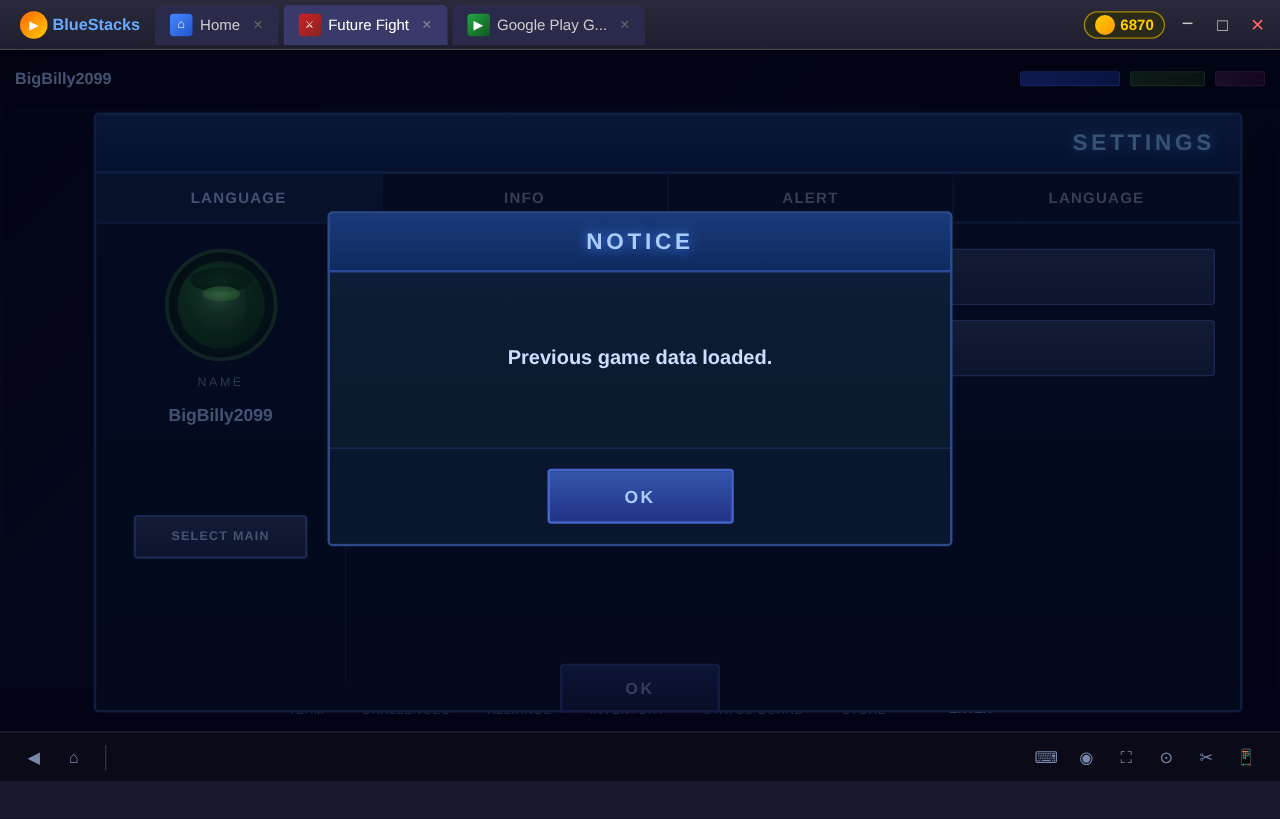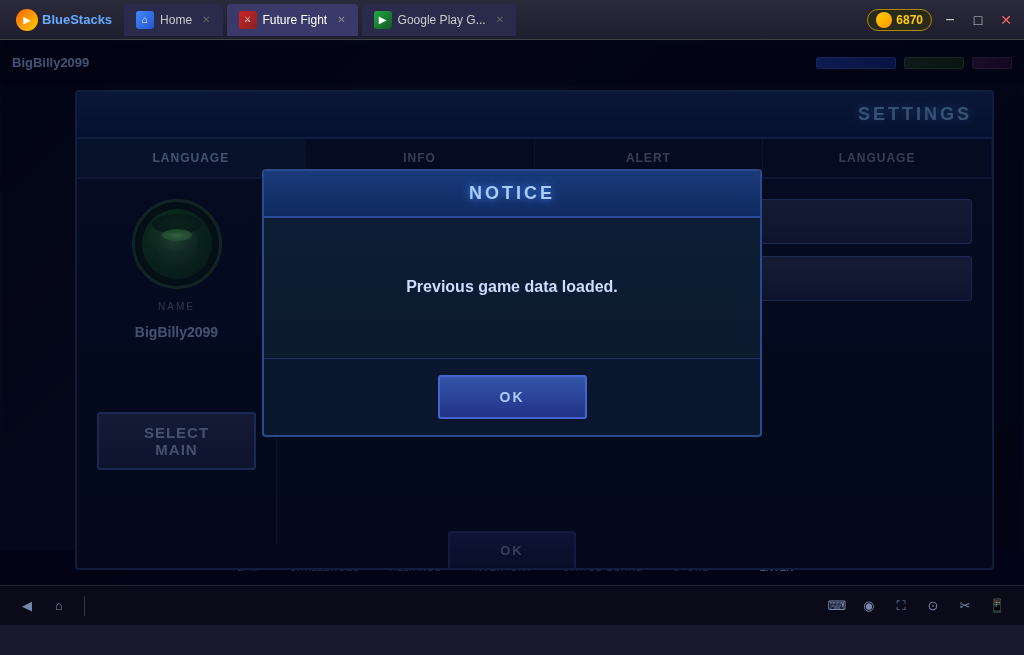--- a/index.html
+++ b/index.html
@@ -232,21 +232,21 @@
     .char-name {
       color: #aaccff;
       font-size: 14px;
       font-weight: bold;
     }
     .select-main-btn {
       background: linear-gradient(180deg, #334466 0%, #223355 100%);
       border: 2px solid #4466aa;
       color: #aaccff;
       padding: 10px 28px;
-      font-size: 15px;
+      font-size: 10px;
       font-weight: bold;
       letter-spacing: 1px;
       cursor: pointer;
       border-radius: 3px;
       margin-top: 60px;
     }
 
     
     .account-panel {
       flex: 1;

